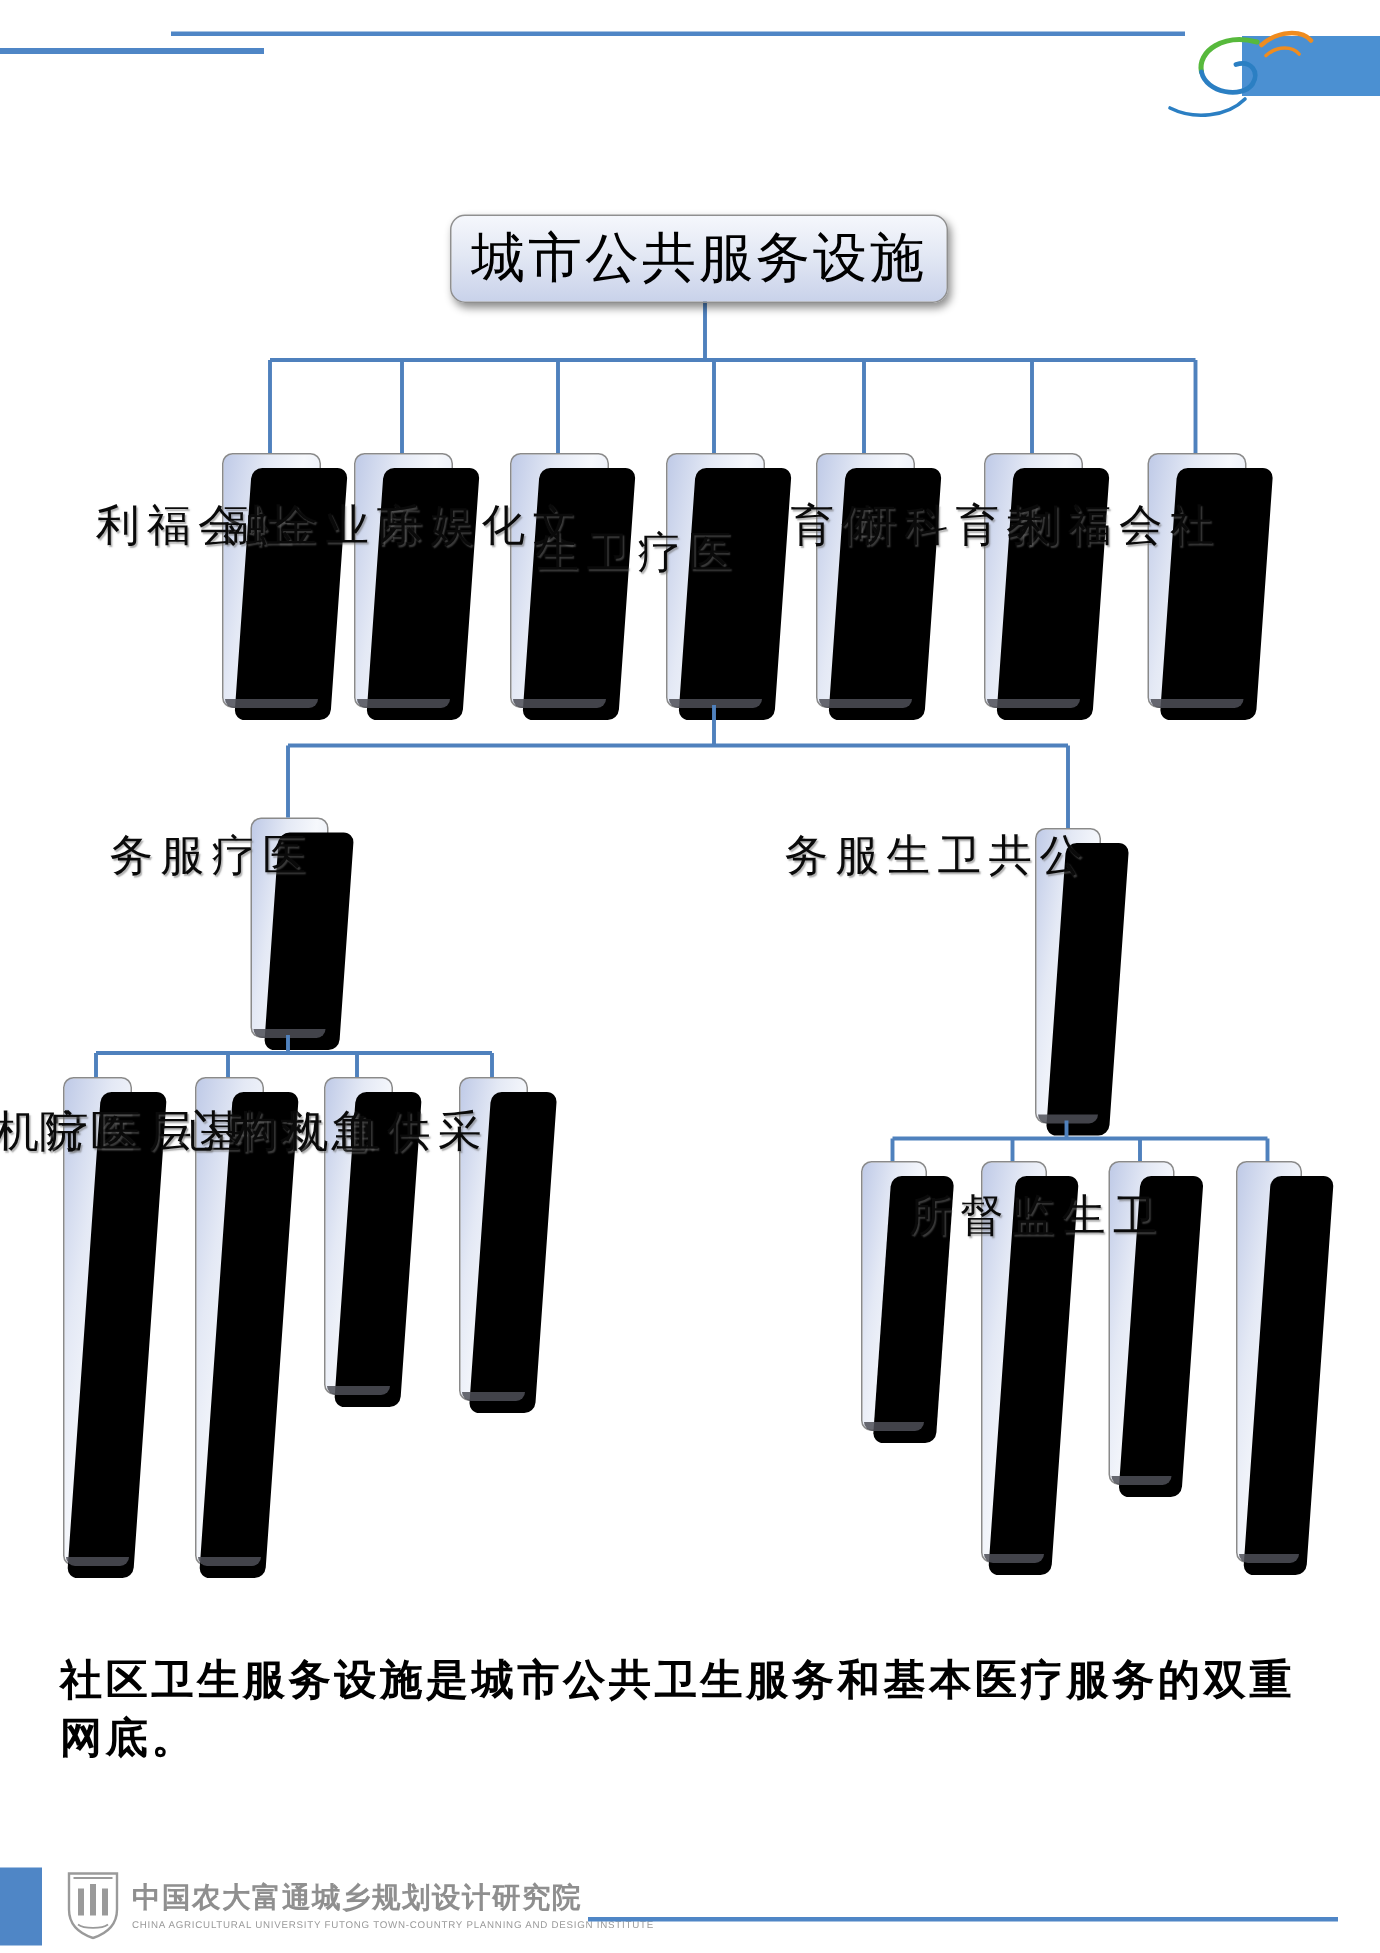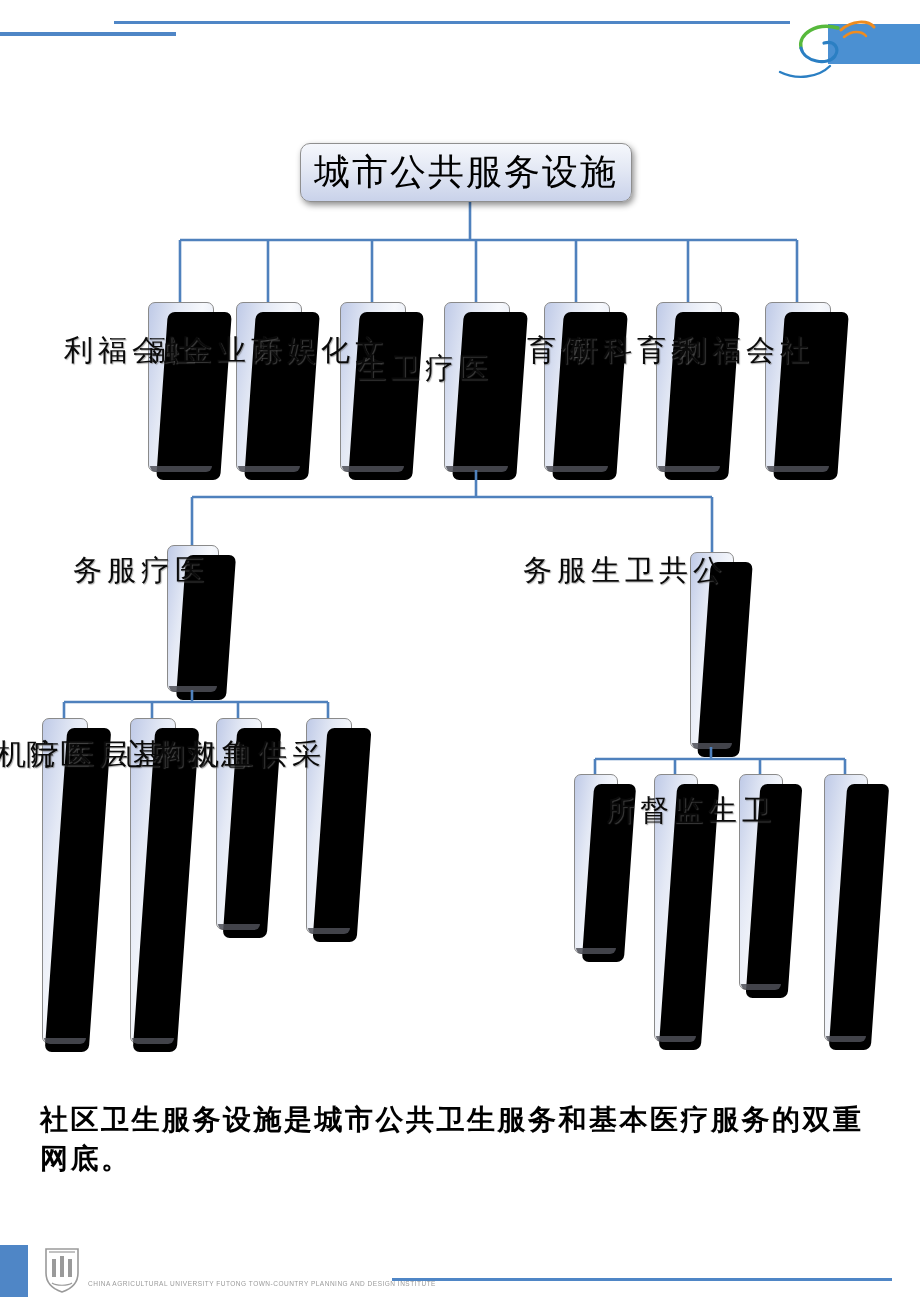--- a/index.html
+++ b/index.html
@@ -116,16 +116,17 @@
 
   <div class="footer-bar"></div>
   <svg class="crest" viewBox="0 0 36 46">
     <path d="M2,2 H34 V26 C34,36 27,42 18,45 C9,42 2,36 2,26 Z" fill="none" stroke="#9a9a9a" stroke-width="1.6"></path>
     <rect x="8" y="12" width="4" height="18" fill="#9a9a9a"></rect>
     <rect x="16" y="9" width="4" height="21" fill="#9a9a9a"></rect>
     <rect x="24" y="12" width="4" height="18" fill="#9a9a9a"></rect>
     <path d="M5,5 H31" stroke="#9a9a9a" stroke-width="1.2"></path>
     <path d="M8,36 C12,39 24,39 28,36" fill="none" stroke="#9a9a9a" stroke-width="1.2"></path>
   </svg>
+  <div class="org-cn">中国农大富通城乡规划设计研究院</div>
   <div class="org-en">CHINA AGRICULTURAL UNIVERSITY FUTONG TOWN-COUNTRY PLANNING AND DESIGN INSTITUTE</div>
   <div class="footer-line"></div>
 
 </div>
 
 </body></html>

